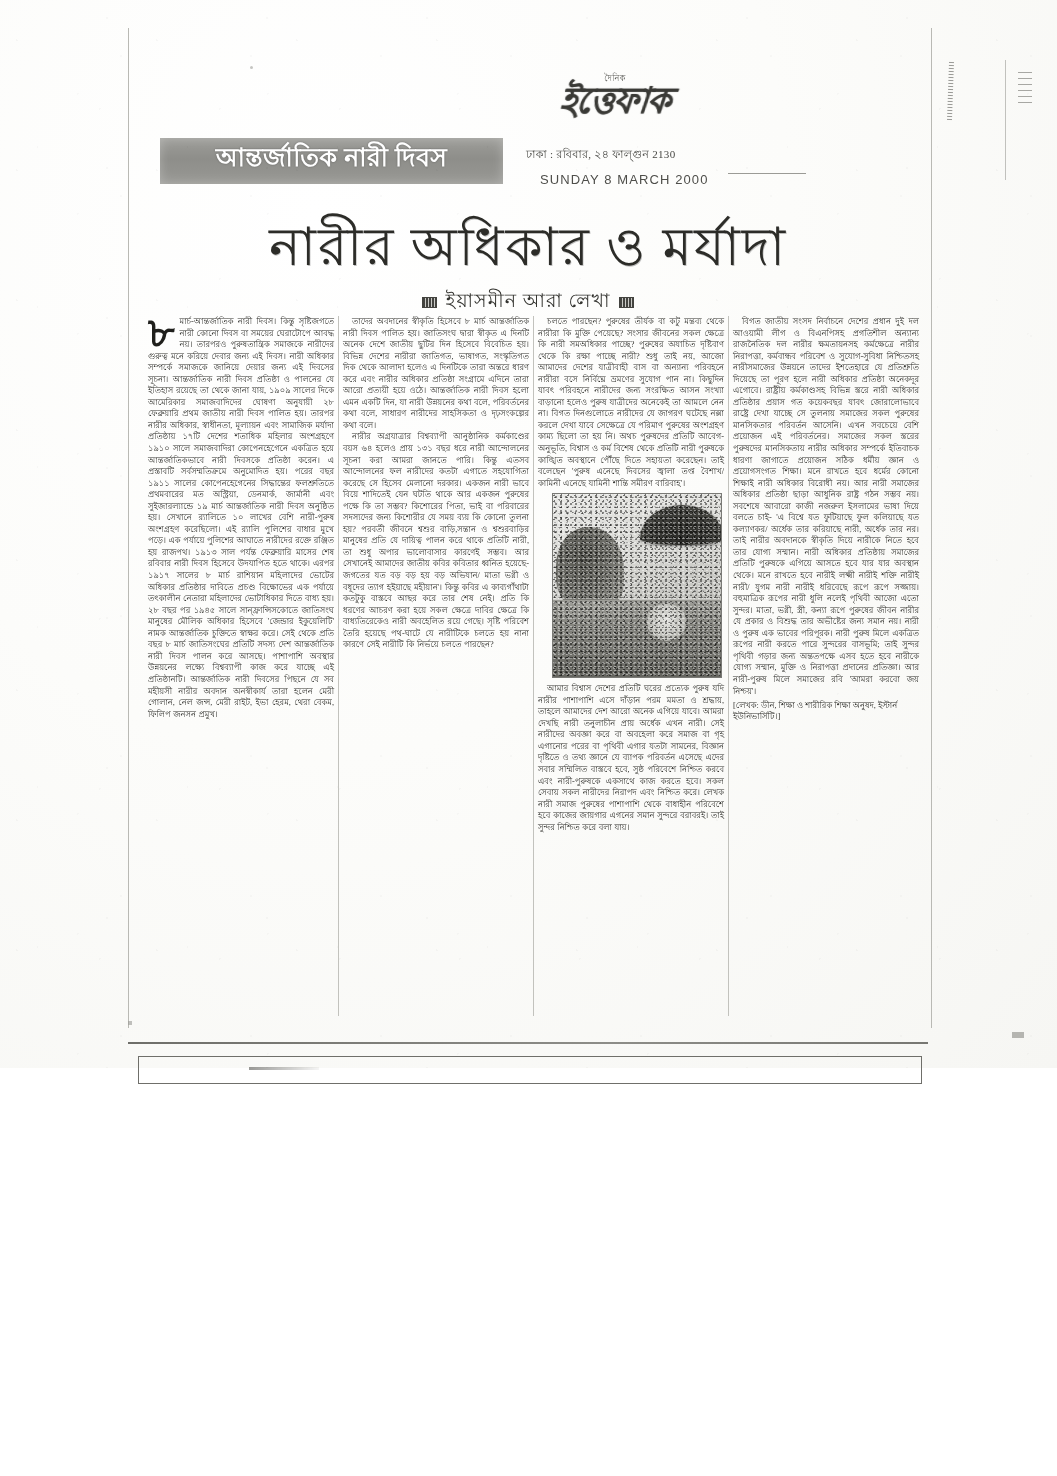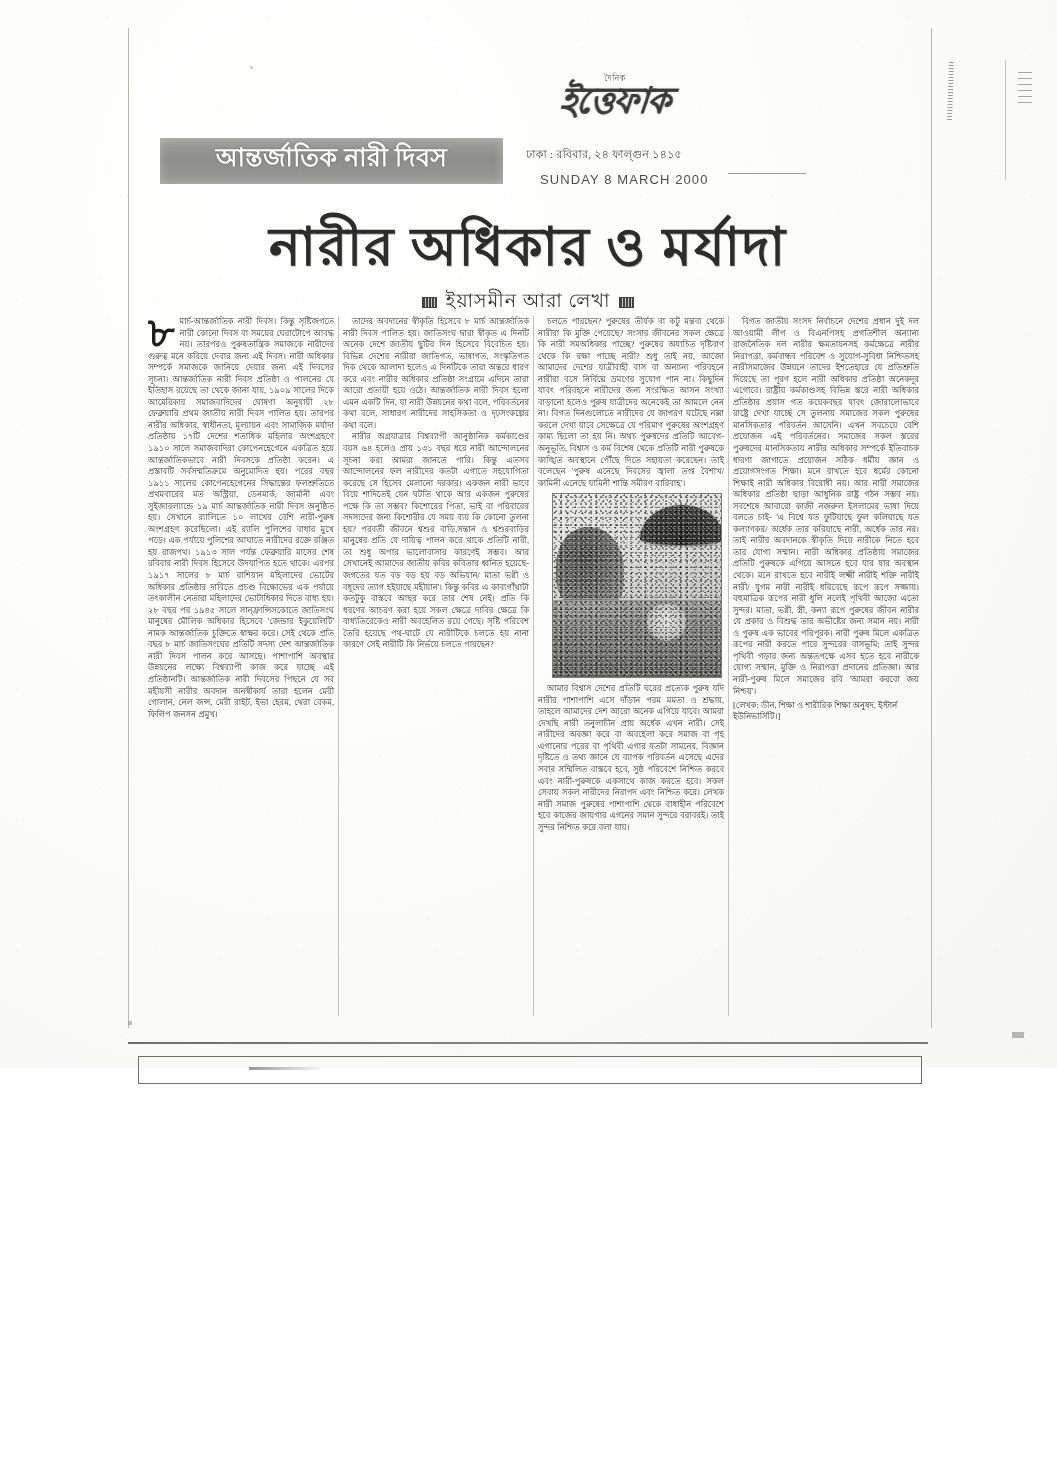--- a/index.html
+++ b/index.html
@@ -94,21 +94,21 @@
   }
   .date-rule{
     position:absolute;left:600px;top:145px;width:78px;height:1px;
     background:#9b9b96;
   }
 
   
   .headline{
     position:absolute;left:0;top:178px;width:800px;text-align:center;
     font-family:"Liberation Serif",serif;
-    font-size:53px;font-weight:bold;color:#2c2c28;
+    font-size:53px;font-weight:normal;color:#2c2c28;
     letter-spacing:2px;white-space:nowrap;
     text-shadow:.7px .5px 0 rgba(0,0,0,.25);
     filter:blur(.22px);
   }
 
   
   .byline{
     position:absolute;left:0;top:258px;width:800px;
     display:flex;align-items:center;justify-content:center;gap:9px;
   }
@@ -262,21 +262,21 @@
       <div class="logo-wrap">
         <div class="logo-kicker">দৈনিক</div>
         <div class="logo-name">ইত্তেফাক</div>
       </div>
 
       <div class="banner">
         <span>আন্তর্জাতিক নারী দিবস</span>
       </div>
 
       <div class="dateline">
-        <div class="bn">ঢাকা : রবিবার, ২৪ ফাল্গুন ১৪১৫</div>
+        <div class="bn">ঢাকা : রবিবার, ২৪ ফাল্গুন 2130</div>
         <div class="en">SUNDAY 8 MARCH 2000</div>
       </div>
       <div class="date-rule"></div>
 
       <div class="headline">নারীর অধিকার ও মর্যাদা</div>
 
       <div class="byline">
         <span class="orn"></span>
         <span class="nm">ইয়াসমীন আরা লেখা</span>
         <span class="orn"></span>

